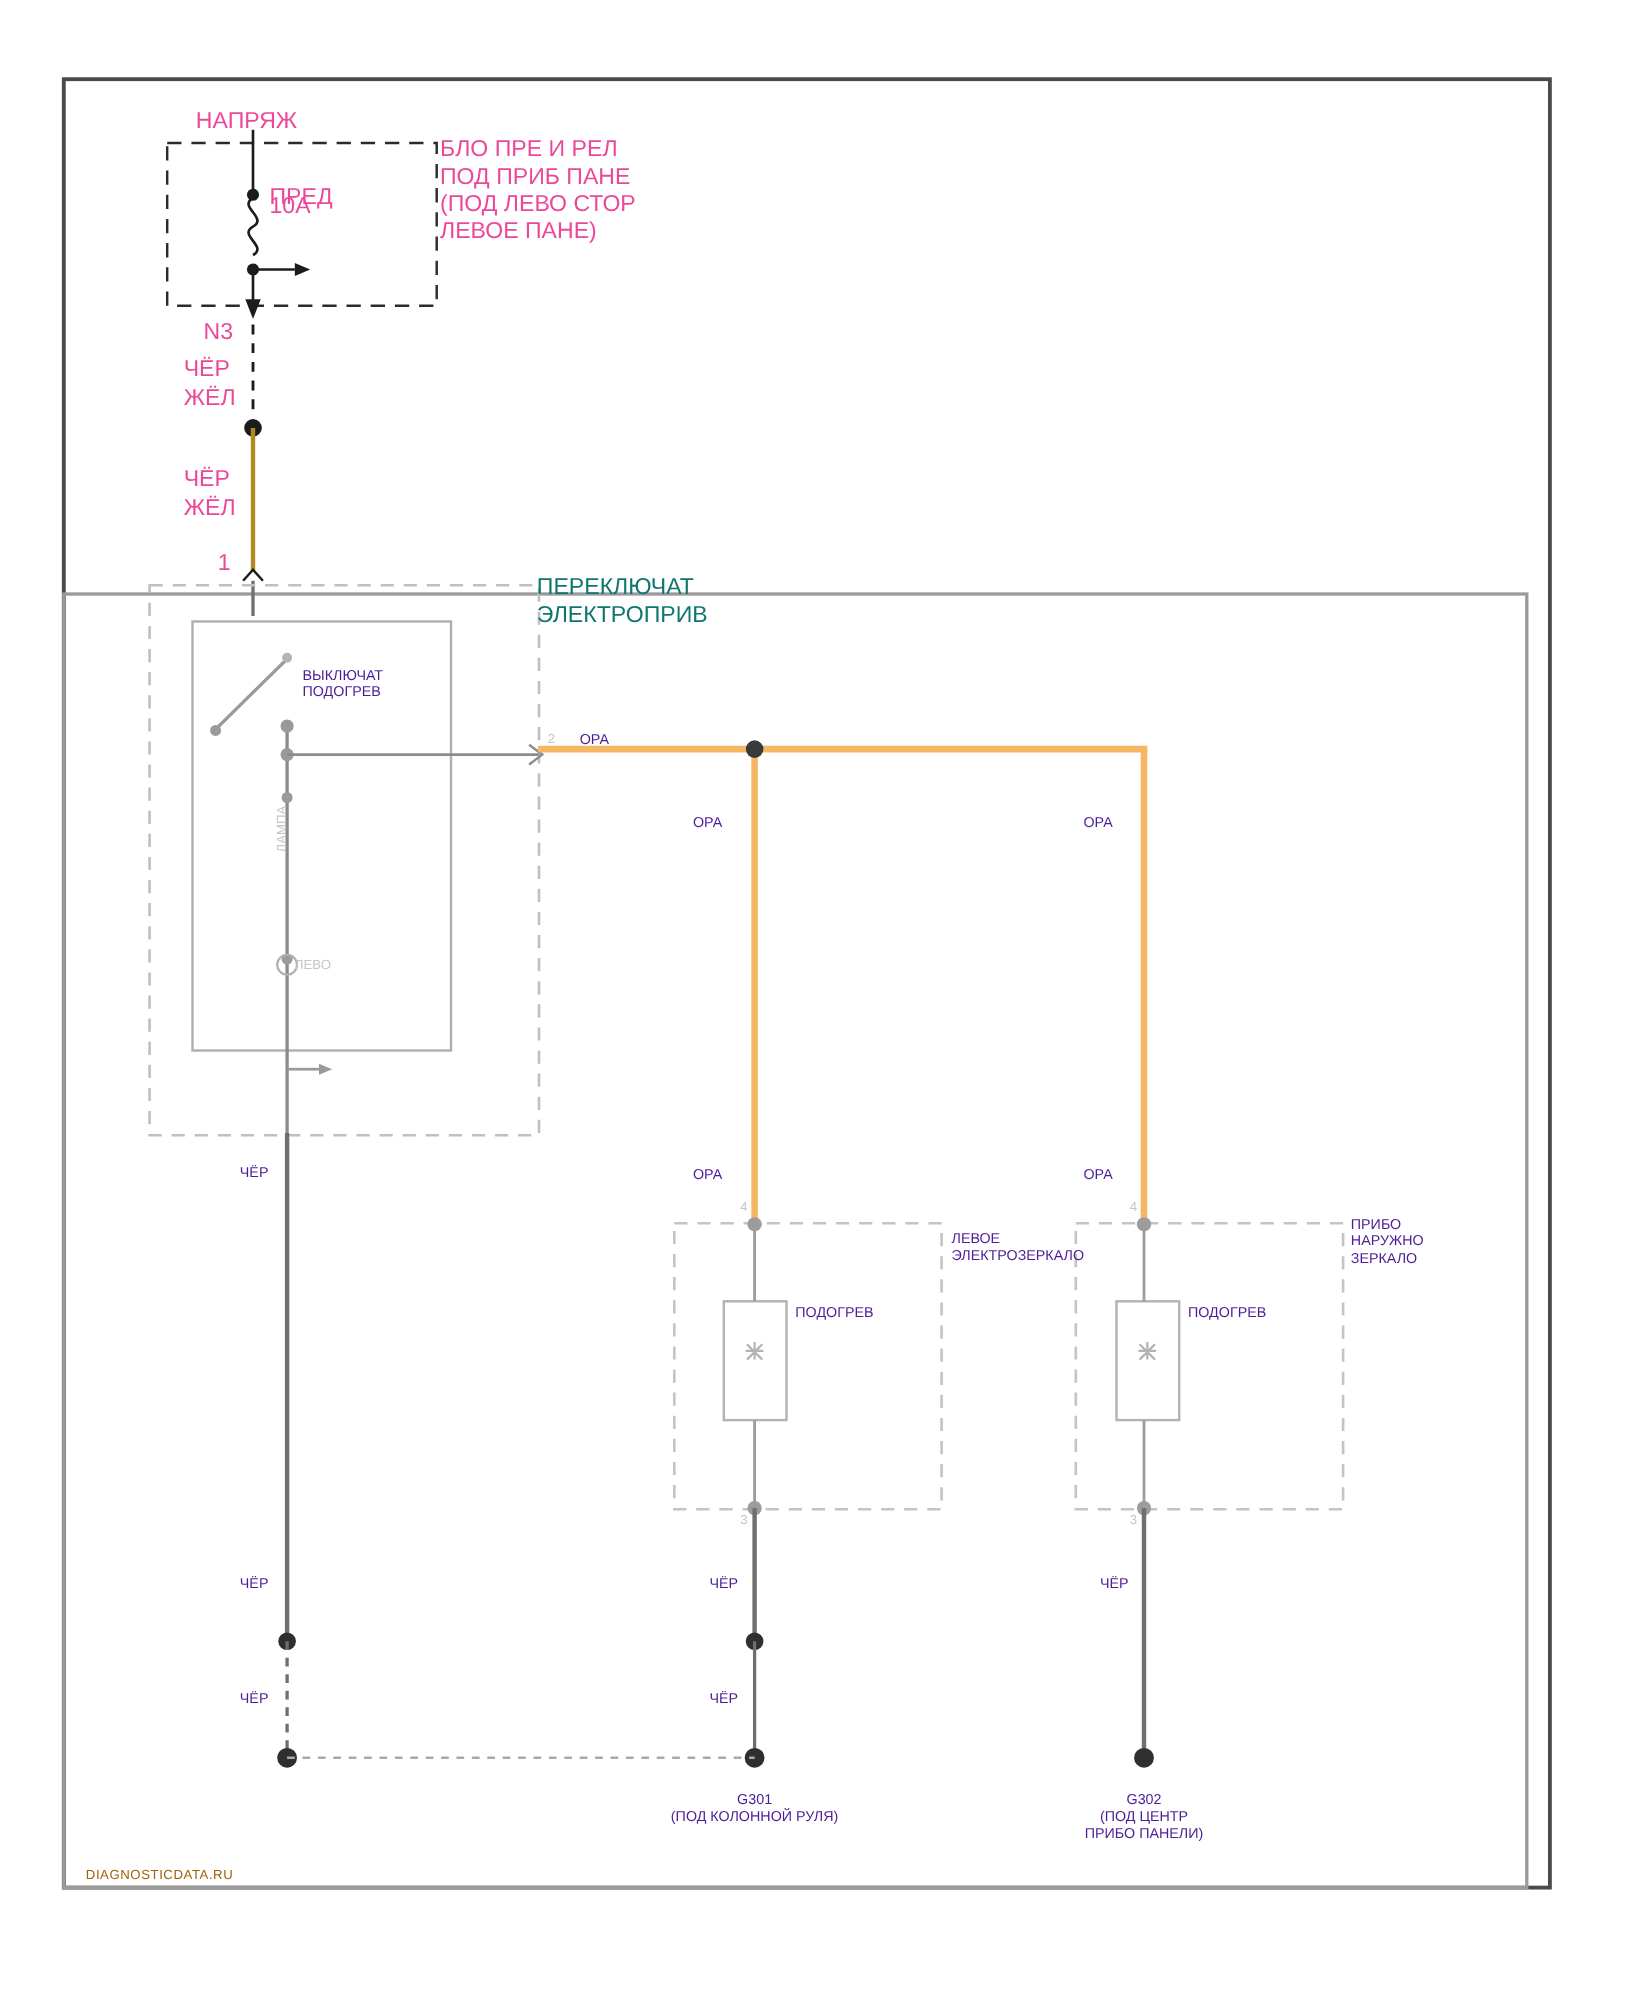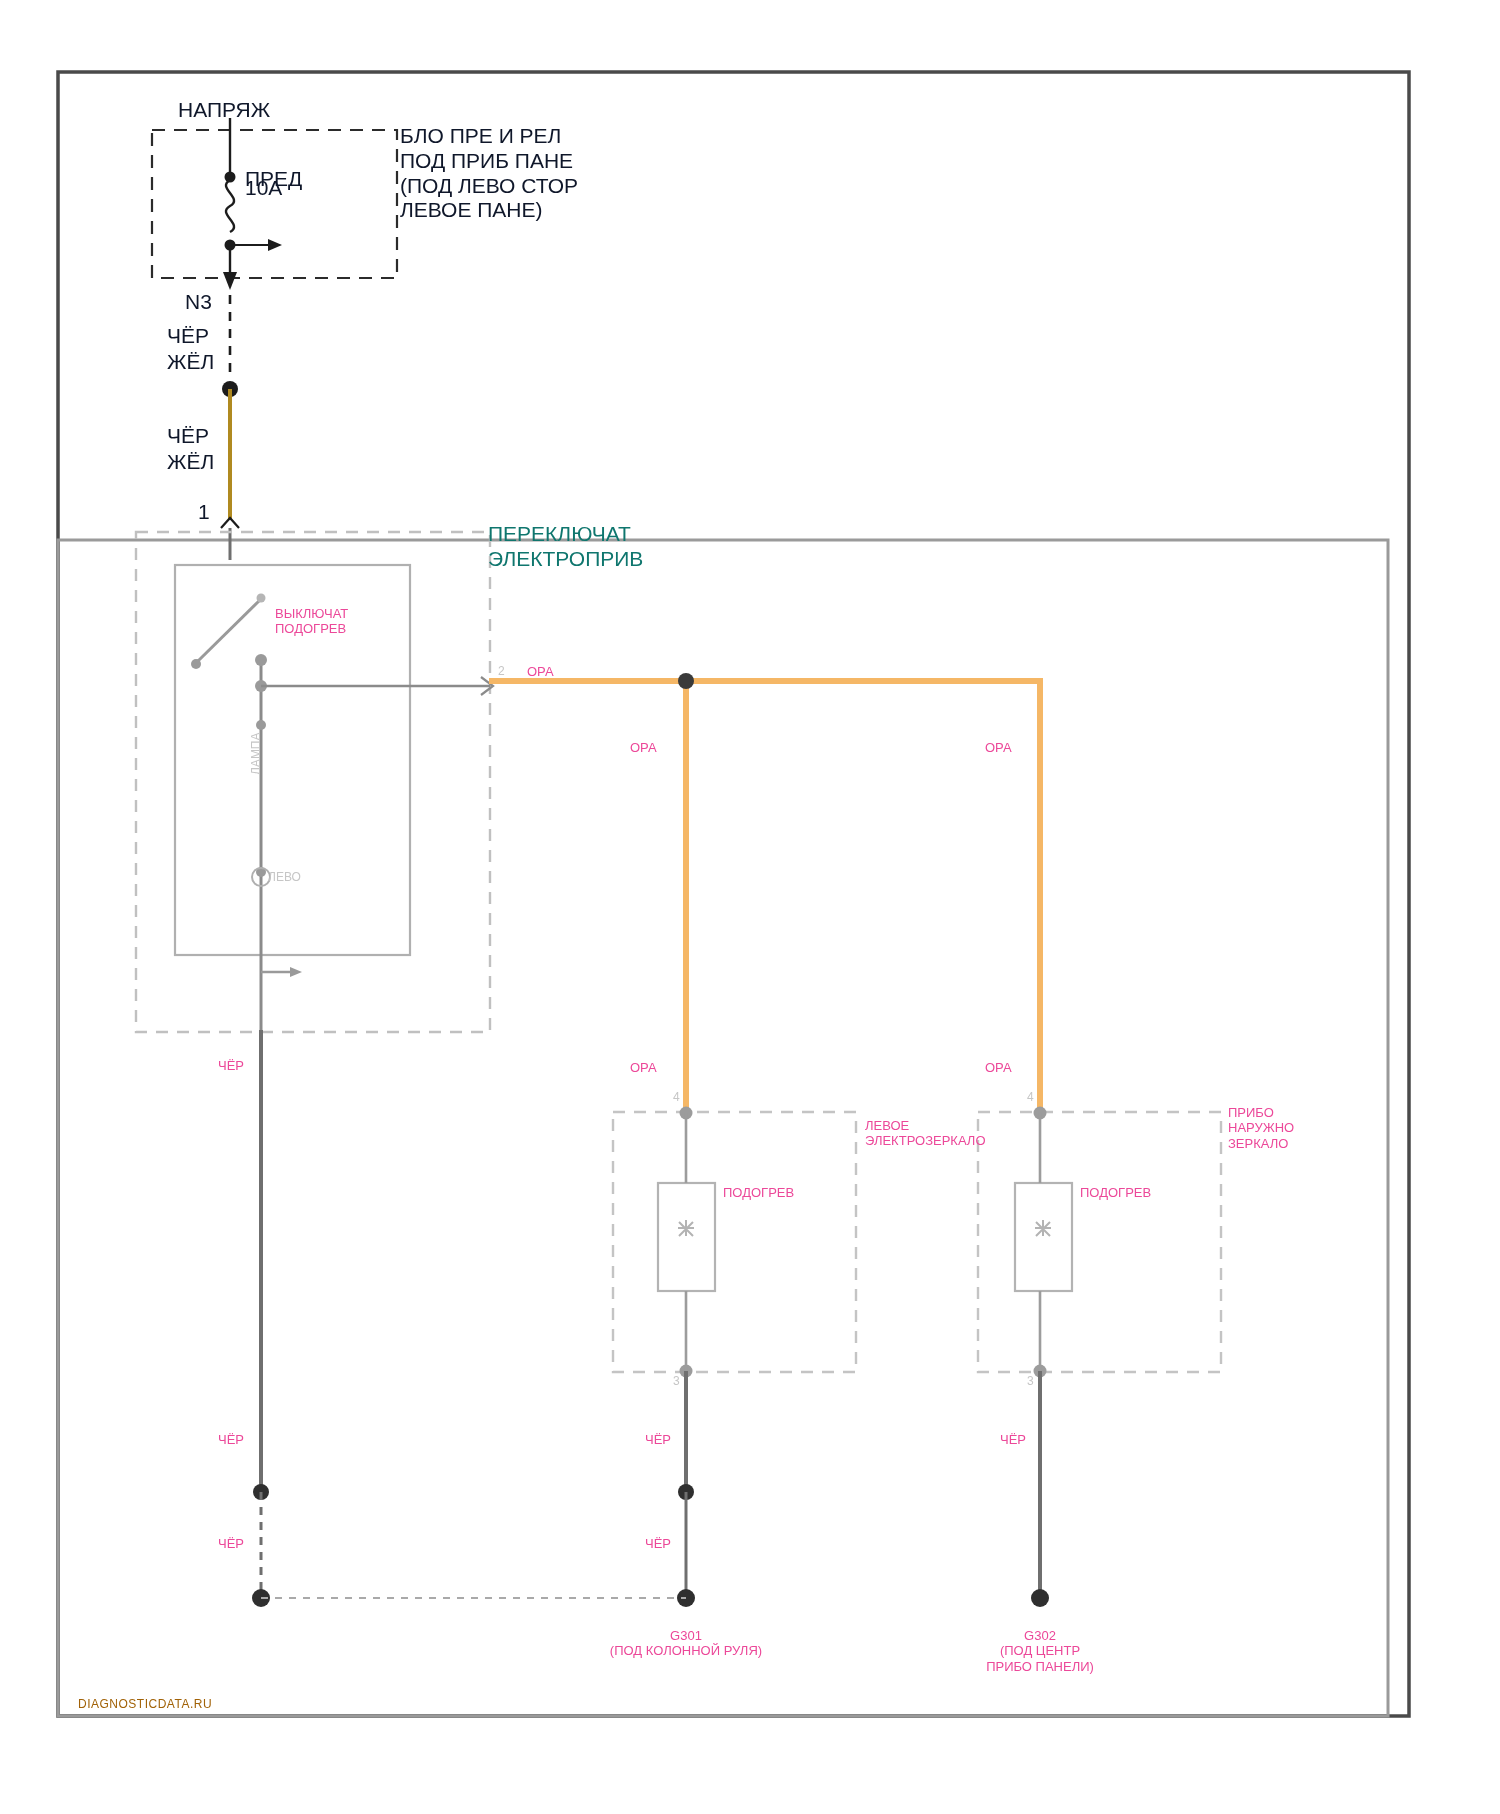--- a/index.html
+++ b/index.html
@@ -20,22 +20,22 @@
     width: 1500px;
     height: 1814px;
   }
   .lbl {
     position: absolute;
     font-family: "Liberation Sans", sans-serif;
     color: #1a1a1a;
     white-space: pre;
     line-height: 1.18;
   }
-  .lbl.sharp { color: #0f172a; font-size: 21px; }
-  .lbl.faded { color: #ec4899; font-size: 13px; }
+  .lbl.sharp { color: #ec4899; font-size: 21px; }
+  .lbl.faded { color: #4c1d95; font-size: 13px; }
   .lbl.faded2 { color: #c6c6c6; font-size: 12px; }
   .lbl.center { text-align: center; }
   .watermark {
     position: absolute;
     left: 78px;
     top: 1697px;
     font-size: 12px;
     color: #a16207;
     letter-spacing: 0.5px;
   }

